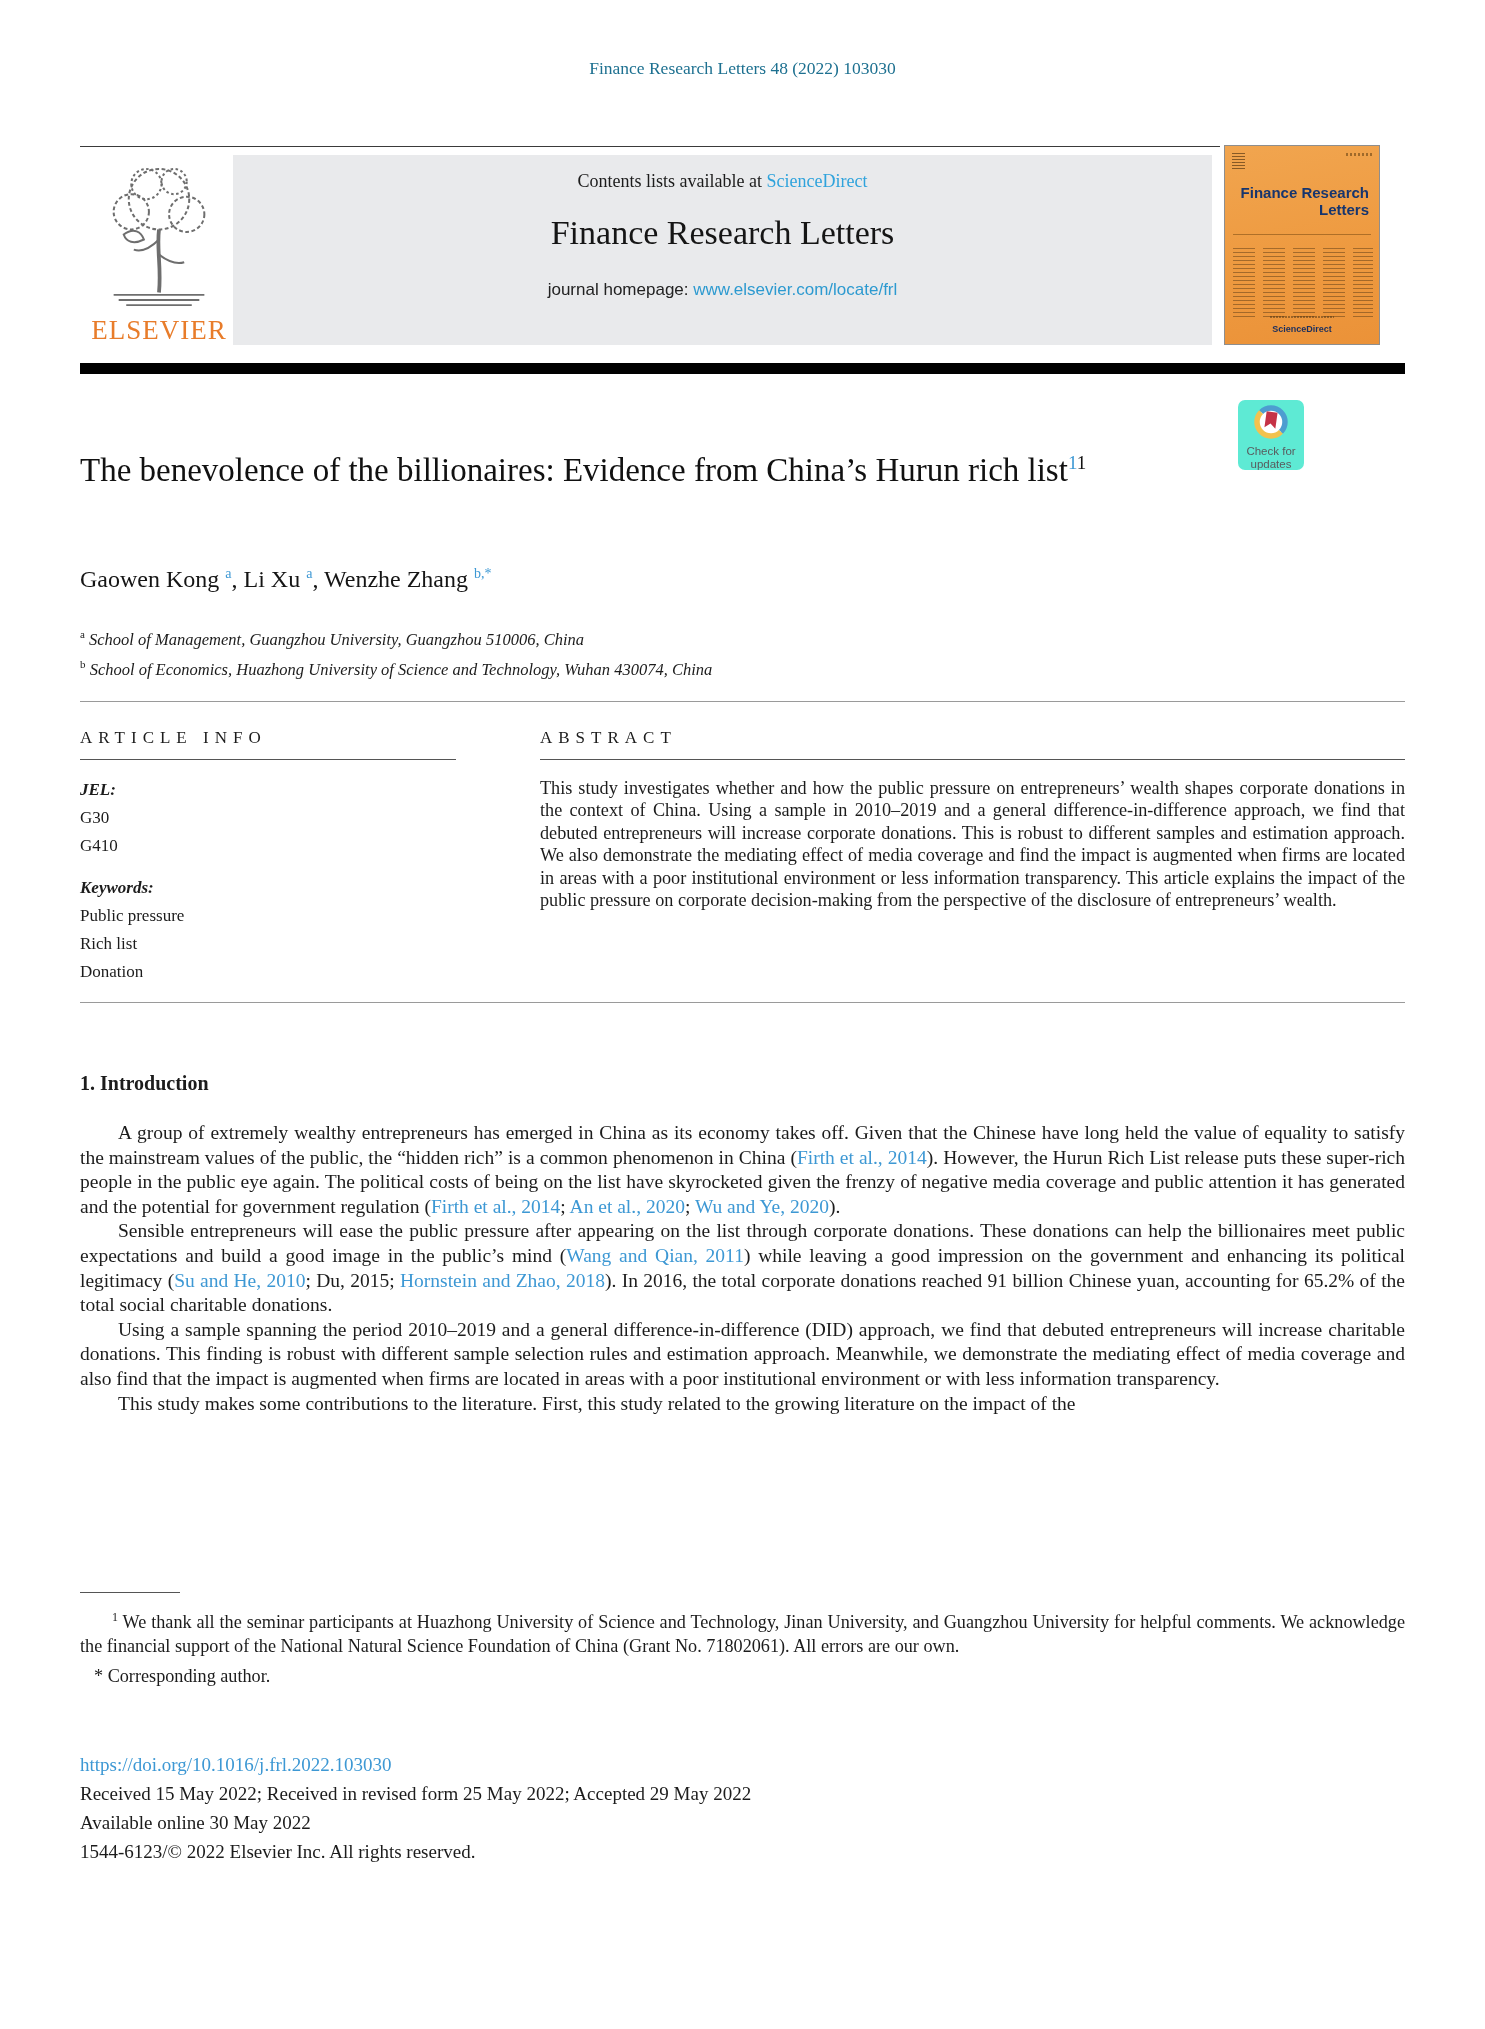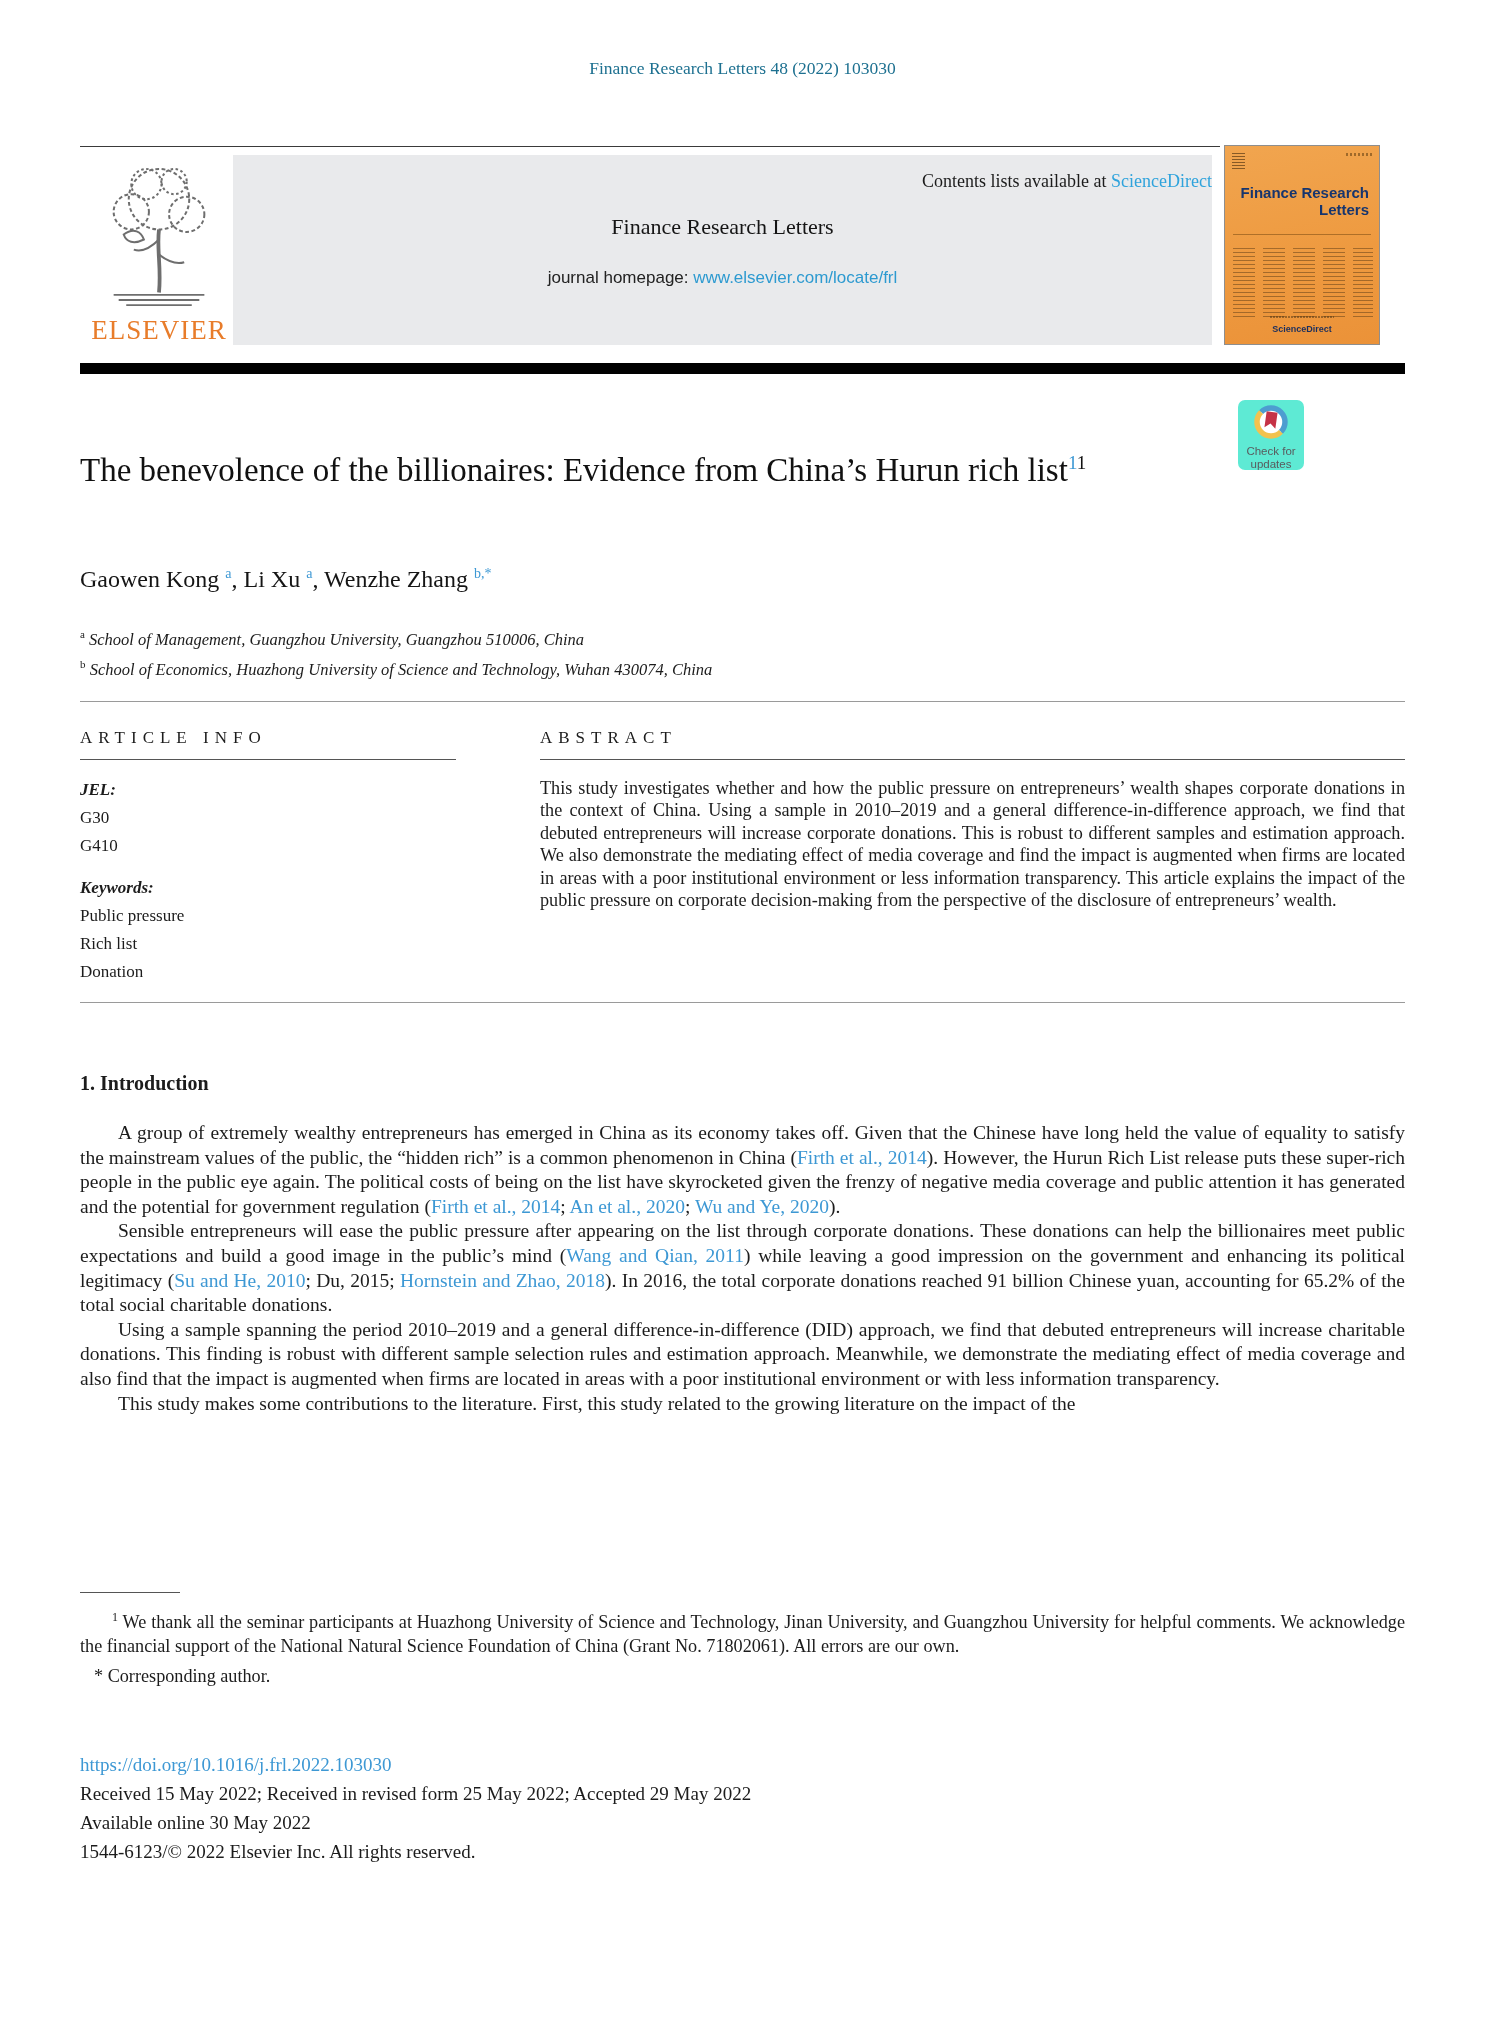--- a/index.html
+++ b/index.html
@@ -20,23 +20,23 @@
   .elsevier-word {
     margin-top:2px; text-align:center; color:#e87c2a;
     font-size:27px; letter-spacing:1px; font-family:"Liberation Serif",serif;
   }
 
   
   .masthead-box {
     position:absolute; left:233px; top:155px; width:979px; height:190px;
     background:#e9eaec; text-align:center;
   }
-  .contents-line { margin-top:16px; font-size:18px; color:#1c1c1c;text-align:right; }
+  .contents-line { margin-top:16px; font-size:18px; color:#1c1c1c; }
   .link-sd { color:#2fa3dc; }
-  .mast-title { margin-top:22px; font-size:22px; color:#151515; }
+  .mast-title { margin-top:22px; font-size:34px; color:#151515; }
   .homepage-line { margin-top:28px; font-family:"Liberation Sans",sans-serif; font-size:17px; color:#222; }
   .link-home { color:#2d9ad0; }
 
   
   .cover {
     position:absolute; left:1224px; top:145px; width:156px; height:200px;
     background:linear-gradient(170deg,#f1a54f 0%,#ee9a40 55%,#eb9238 100%);
     border:1px solid #8e8e8e; box-sizing:border-box;
   }
   .cover-elsmark { position:absolute; left:7px; top:7px; width:13px; height:17px;

